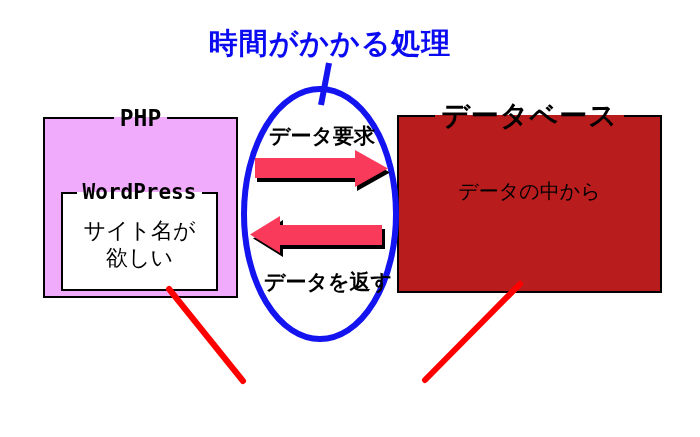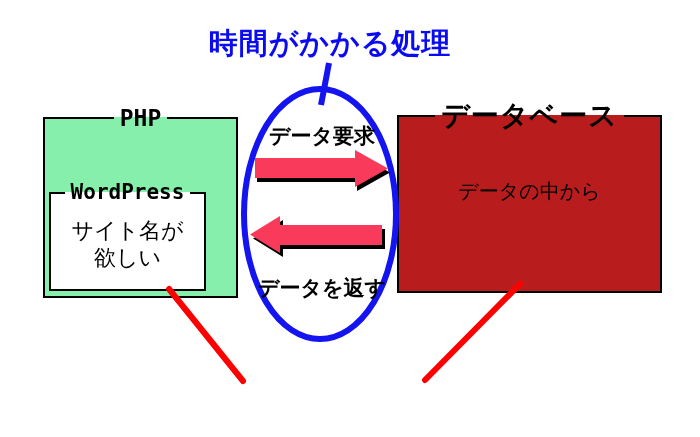--- a/index.html
+++ b/index.html
@@ -32,29 +32,29 @@
   fieldset legend {
     margin: 0 auto;
     padding: 0 6px;
     font-weight: bold;
     color: #000000;
     text-align: center;
     white-space: nowrap;
   }
   .php-box {
     left: 43px; top: 104px; width: 195px; height: 194px;
-    background: #86efac;
+    background: #f0abfc;
   }
   .php-box > legend {
     font-family: "DejaVu Sans Mono", monospace;
     font-size: 23px;
     line-height: 28px;
   }
   .wordpress-box {
-    left: 4px; top: 48px; width: 157px; height: 111px;
+    left: 16px; top: 48px; width: 157px; height: 111px;
     background: #ffffff;
   }
   .wordpress-box > legend {
     font-family: "DejaVu Sans Mono", monospace;
     font-size: 21px;
     line-height: 25px;
   }
   .wordpress-body {
     margin-top: 12px;
     text-align: center;
@@ -85,21 +85,21 @@
   }
   .flow-label {
     position: absolute;
     text-align: center;
     font-size: 21px;
     font-weight: bold;
     color: #000000;
     line-height: 25px;
   }
   .flow-label.request { left: 252px; top: 124px; width: 140px; }
-  .flow-label.return  { left: 252px; top: 276px; width: 140px; }
+  .flow-label.return  { left: 252px; top: 270px; width: 140px; text-align: right; }
   .bottom-note {
     position: absolute;
     left: 173px; top: 386px; width: 300px;
     text-align: center;
     font-size: 30px;
     font-weight: bold;
     color: #000000;
     line-height: 31px;
   }
 </style>

